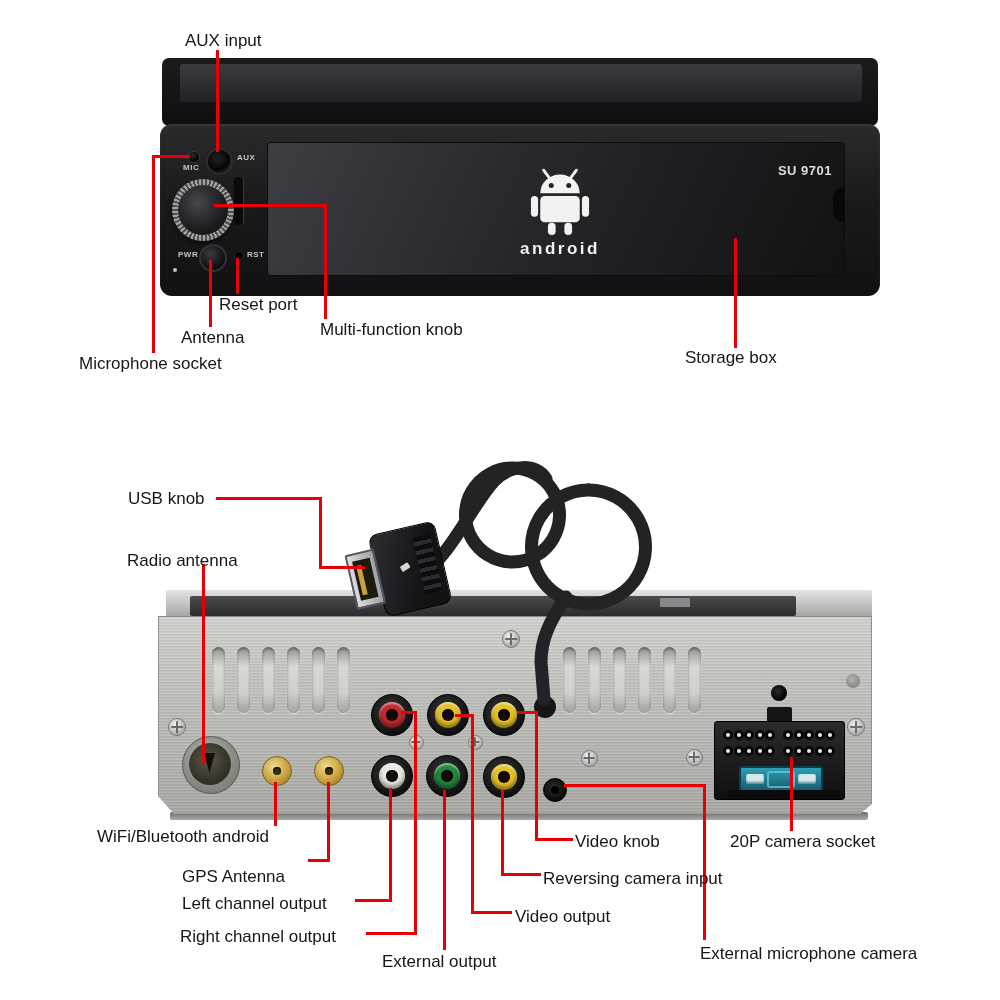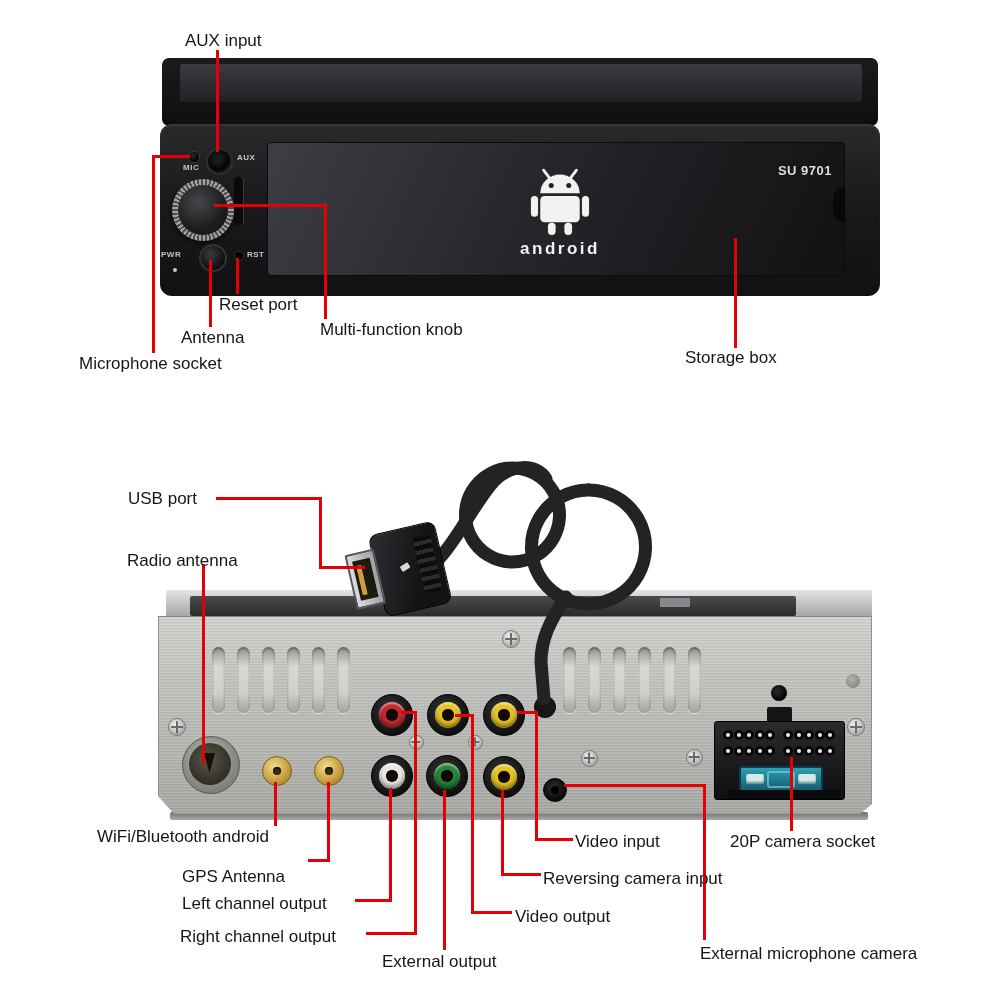--- a/index.html
+++ b/index.html
@@ -119,21 +119,21 @@
   <div class="abs model-text">SU 9701</div>
 
   <div class="abs mic-hole"></div>
   <div class="panel-mini-label" style="left:183px;top:163px;">MIC</div>
   <div class="abs aux-port"></div>
   <div class="panel-mini-label" style="left:237px;top:153px;">AUX</div>
   <div class="abs knob-outer"></div>
   <div class="abs knob-inner"></div>
   <div class="abs sd-slot"></div>
   <div class="abs pwr-btn"></div>
-  <div class="panel-mini-label" style="left:161px;top:250px;">PWR</div>
+  <div class="panel-mini-label" style="left:178px;top:250px;">PWR</div>
   <div class="abs rst-hole"></div>
   <div class="panel-mini-label" style="left:247px;top:250px;">RST</div>
   <div class="abs corner-dot"></div>
 
   <svg class="abs android-logo" viewBox="0 0 60 62">
     <g fill="#f2f2f2" stroke="none">
       <line x1="21" y1="10" x2="15" y2="2" stroke="#f2f2f2" stroke-width="2.6" stroke-linecap="round"></line>
       <line x1="39" y1="10" x2="45" y2="2" stroke="#f2f2f2" stroke-width="2.6" stroke-linecap="round"></line>
       <path d="M 12 23 A 18 17 0 0 1 48 23 Z"></path>
       <circle cx="22" cy="16" r="2.3" fill="#222226"></circle>
@@ -276,30 +276,30 @@
   </svg>
   <div class="abs usb-group">
     <div class="usb-body"></div>
     <div class="usb-ridges"></div>
     <div class="usb-metal"></div>
     <div class="usb-opening"></div>
     <div class="usb-contacts" style="--c: #c9a23e;"></div>
     <div class="usb-sym"></div>
   </div>
 
-  <div class="ann" style="left:128px;top:489px;">USB port</div>
+  <div class="ann" style="left:128px;top:489px;">USB knob</div>
   <div class="ann" style="left:127px;top:551px;">Radio antenna</div>
   <div class="ann" style="left:97px;top:827px;">WiFi/Bluetooth android</div>
   <div class="ann" style="left:182px;top:867px;">GPS Antenna</div>
   <div class="ann" style="left:182px;top:894px;">Left channel output</div>
   <div class="ann" style="left:180px;top:927px;">Right channel output</div>
   <div class="ann" style="left:382px;top:952px;">External output</div>
   <div class="ann" style="left:515px;top:907px;">Video output</div>
   <div class="ann" style="left:543px;top:869px;">Reversing camera input</div>
-  <div class="ann" style="left:575px;top:832px;">Video input</div>
+  <div class="ann" style="left:575px;top:832px;">Video knob</div>
   <div class="ann" style="left:730px;top:832px;">20P camera socket</div>
   <div class="ann" style="left:700px;top:944px;">External microphone camera</div>
 
   <div class="line lh" style="left:216px;top:497px;width:106px;"></div>
   <div class="line lv" style="left:319px;top:497px;height:72px;"></div>
   <div class="line lh" style="left:319px;top:566px;width:46px;"></div>
   <div class="line lv" style="left:202px;top:564px;height:200px;"></div>
   <div class="line lv" style="left:274px;top:782px;height:44px;"></div>
   <div class="line lv" style="left:327px;top:782px;height:80px;"></div>
   <div class="line lh" style="left:308px;top:859px;width:22px;"></div>

